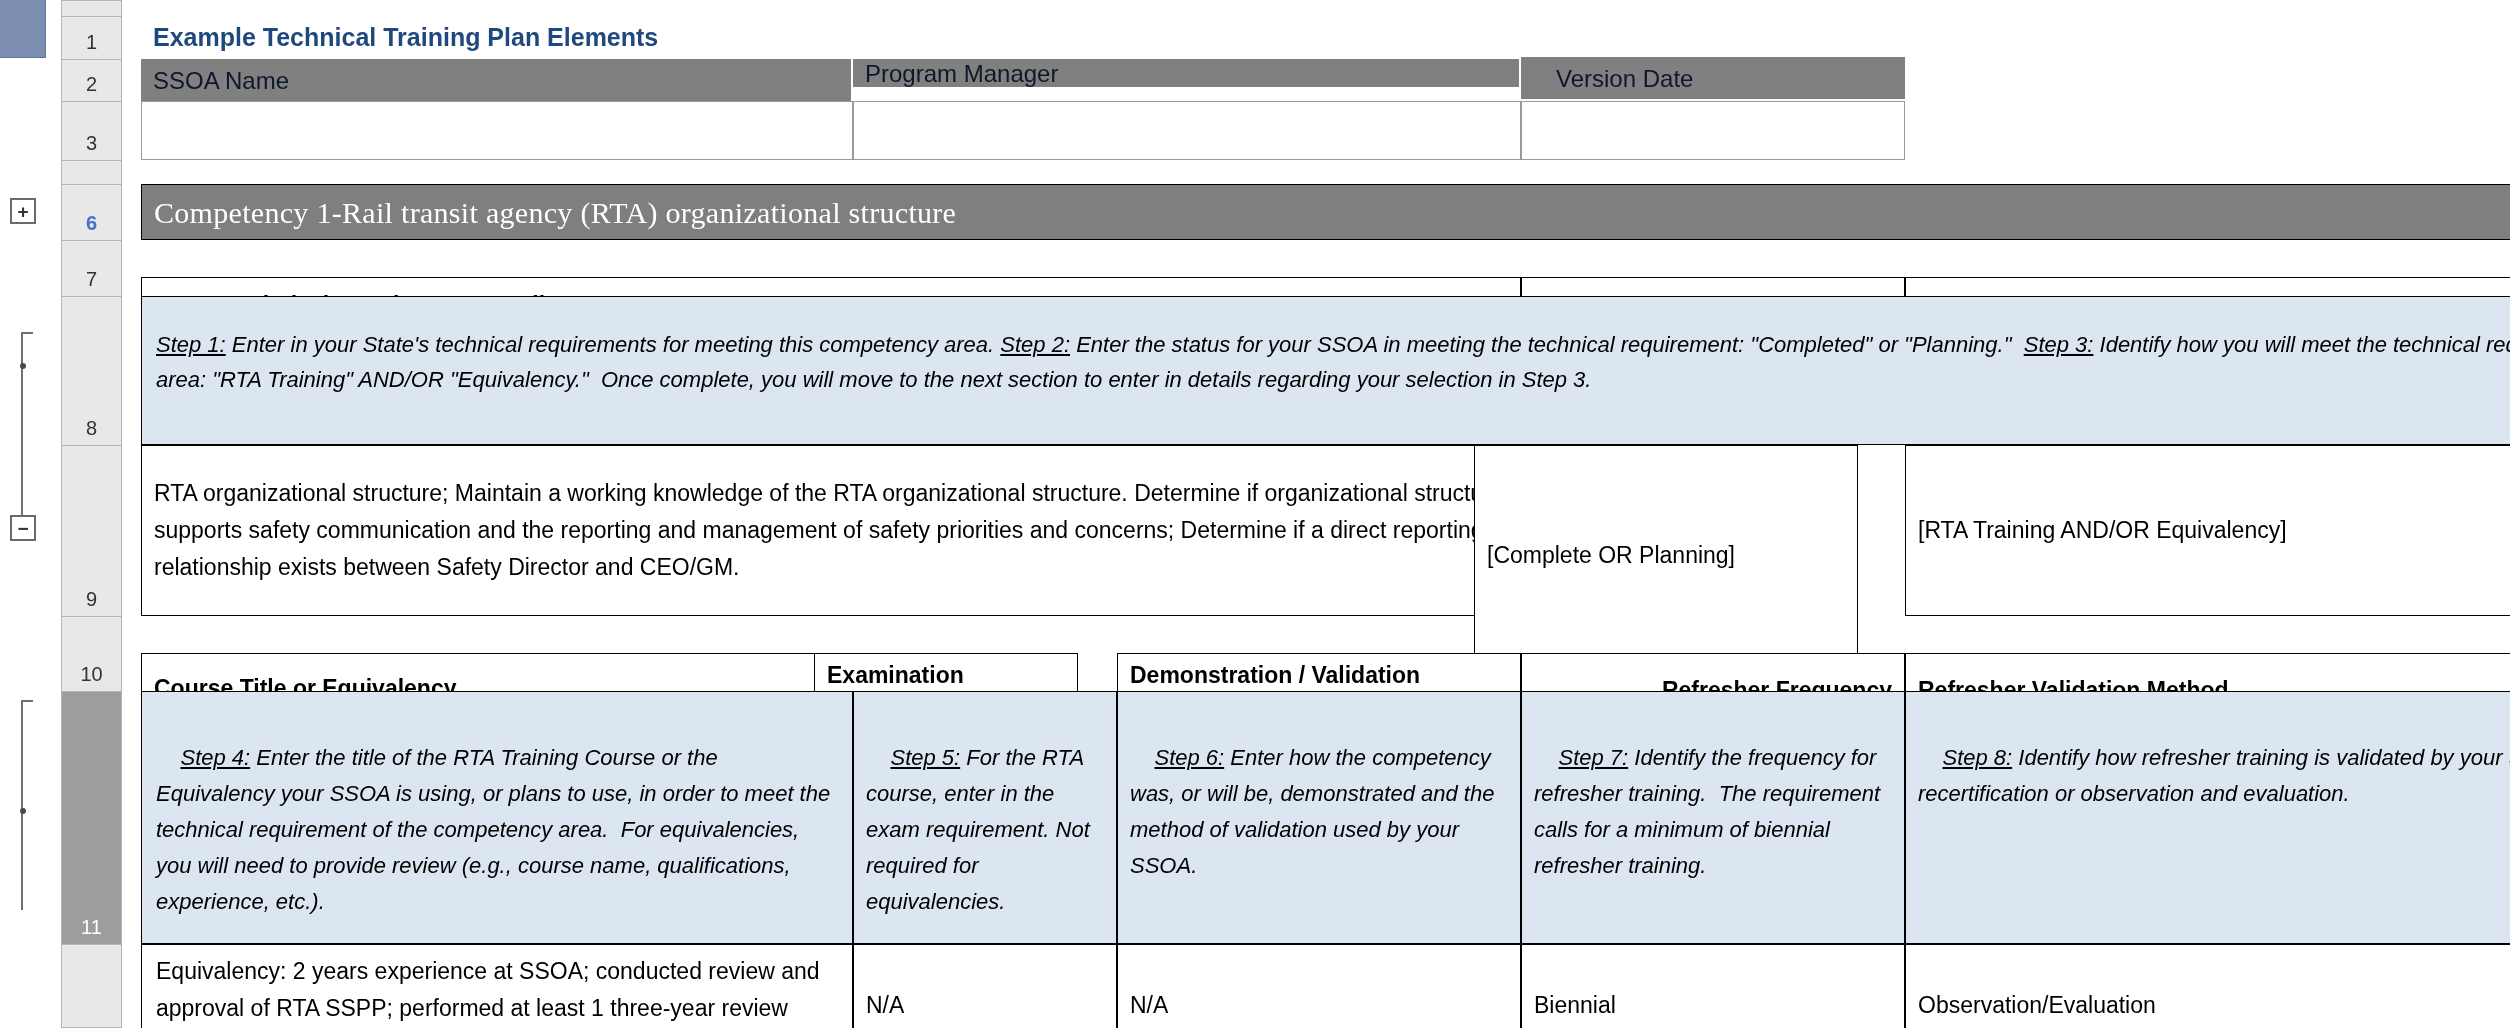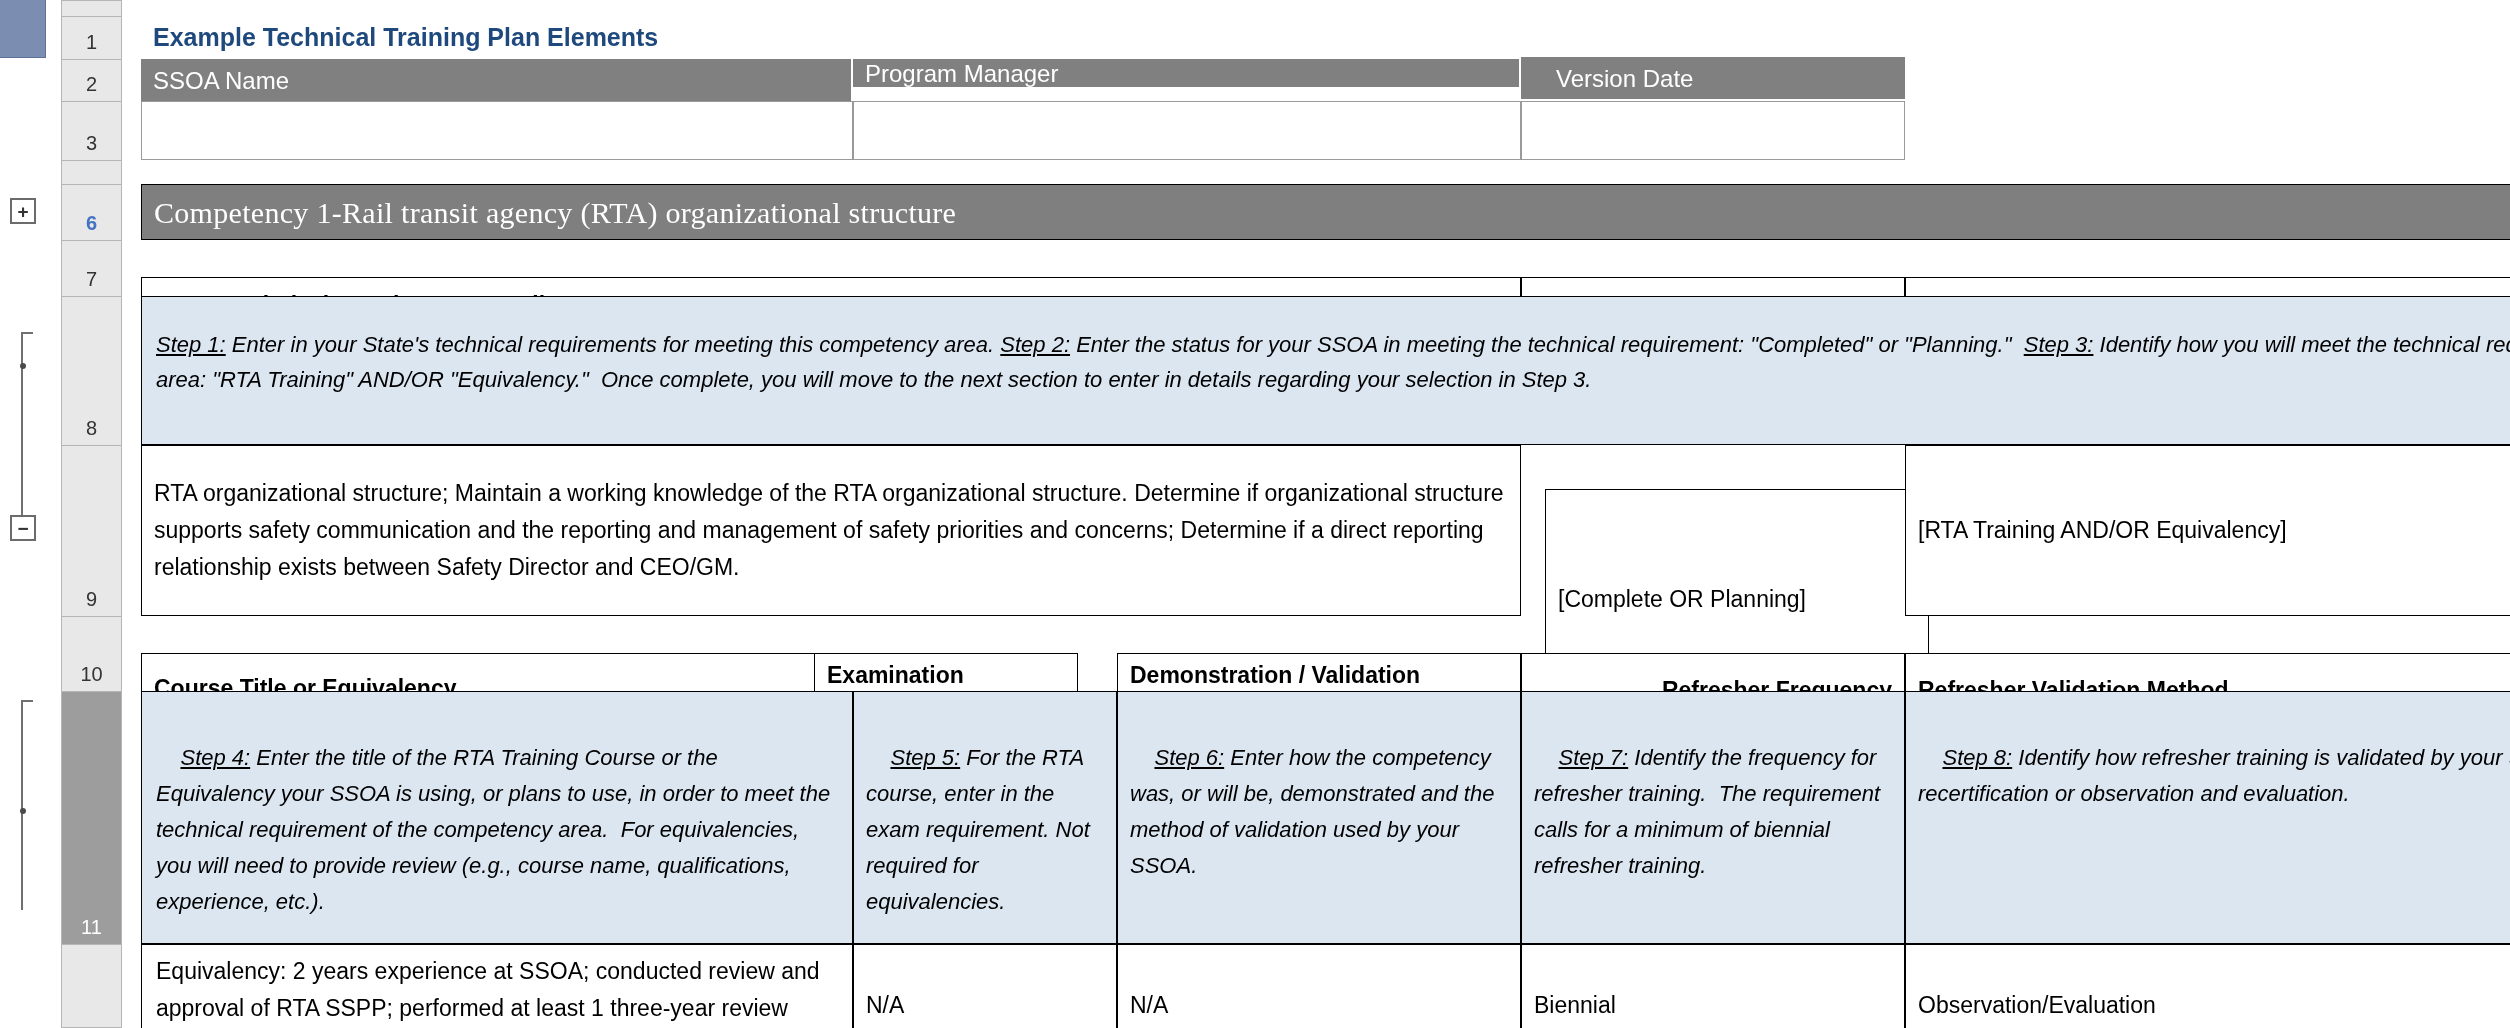--- a/index.html
+++ b/index.html
@@ -10,21 +10,21 @@
      font-size:23px;line-height:37px;display:flex;align-items:center;padding:0 12px;overflow:hidden;}
   .blk{display:block;}           
   .b{font-weight:bold;margin-top:37px;}
   .it{font-style:italic;font-size:22px;line-height:36px;}
   .pre{white-space:pre-wrap;}
   .blue{background:#dce6f1;}
   .center{justify-content:center;text-align:center;}
   .noborder{border:none;background:transparent;}
   .u{text-decoration:underline;}
   
-  .gh{background:#808080;color:#ffffff;font-size:24px;border:none;border-right:2px solid #ffffff;}
+  .gh{background:#808080;color:#0f172a;font-size:24px;border:none;border-right:2px solid #ffffff;}
   .gh-last{border-right:none;}
   .gv{border:1px solid #9a9a9a;}
   
   .banner{background:#7f7f7f;color:#ffffff;border:1px solid #000;
           font-family:"Liberation Serif",serif;font-size:30px;letter-spacing:.3px;}
   
   .rh{position:absolute;left:61px;width:61px;box-sizing:border-box;background:#e8e8e8;
       border:1px solid #b5b5b5;display:flex;align-items:flex-end;justify-content:center;
       font-size:20px;color:#333;padding-bottom:5px;}
   .rh-dark{background:#9d9d9d;color:#ffffff;}
@@ -104,21 +104,21 @@
   </div>
   <div class="c b center" style="left:1905px;top:240px;width:925px;height:56px;">
     <span>Means to meet Competency</span>
   </div>
 
   <div class="c blk blue it pre" style="left:141px;top:296px;width:2689px;height:149px;padding:30px 14px 0 14px;line-height:35px;"><span class="u">Step 1:</span><span> Enter in your State's technical requirements for meeting this competency area. </span><span class="u">Step 2:</span><span> Enter the status for your SSOA in meeting the technical requirement: "Completed" or "Planning."  </span><span class="u">Step 3:</span><span> Identify how you will meet the technical requirement for this competency area: "RTA Training" AND/OR "Equivalency."  Once complete, you will move to the next section to enter in details regarding your selection in Step 3.</span></div>
 
   <div class="c" style="left:141px;top:445px;width:1380px;height:171px;">
     <span>RTA organizational structure; Maintain a working knowledge of the RTA organizational structure. Determine if organizational structure supports safety communication and the reporting and management of safety priorities and concerns; Determine if a direct reporting relationship exists between Safety Director and CEO/GM.</span>
   </div>
-  <div class="c" style="left:1545px;top:445px;width:384px;height:220px;margin-top:44px;">
+  <div class="c" style="left:1474px;top:445px;width:384px;height:220px;">
     <span>[Complete OR Planning]</span>
   </div>
   <div class="c" style="left:1905px;top:445px;width:925px;height:171px;">
     <span>[RTA Training AND/OR Equivalency]</span>
   </div>
 
   <div class="c b" style="left:141px;top:616px;width:712px;height:71px;">
     <span>Course Title or Equivalency</span>
   </div>
   <div class="c b" style="left:814px;top:616px;width:264px;height:75px;line-height:31px;">

